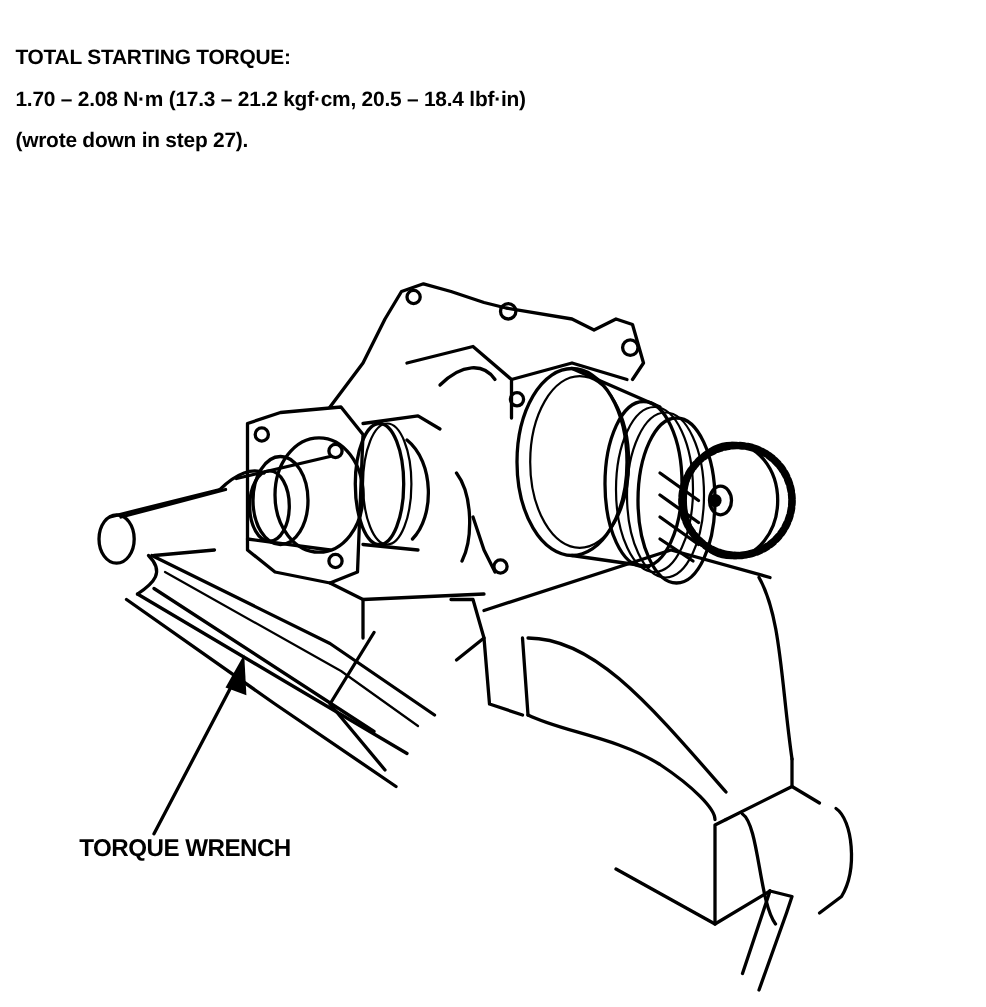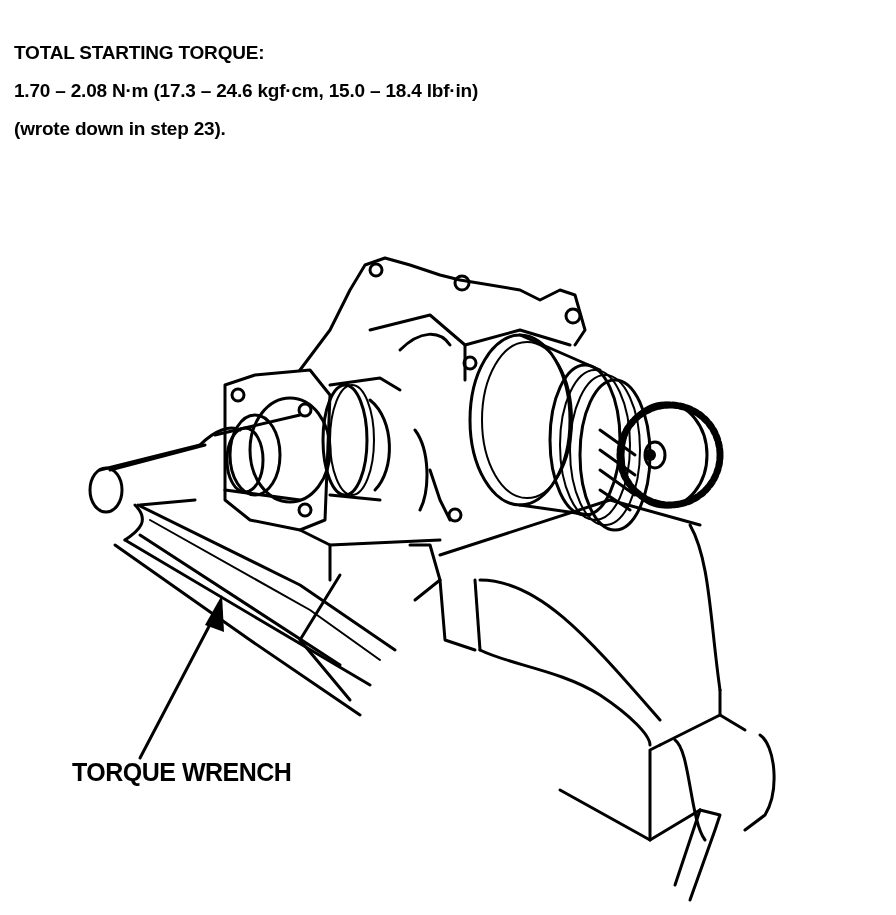--- a/index.html
+++ b/index.html
@@ -6,34 +6,34 @@
     body { width: 896px; height: 915px; position: relative; overflow: hidden; color: #000; }
     .spec {
       position: absolute; left: 14px; top: 4px; width: 880px;
       font-family: "Liberation Sans", sans-serif; font-weight: bold;
       font-size: 19px; line-height: 38px; letter-spacing: -0.2px; margin-top: 30px;
     }
     .spec div { white-space: nowrap; }
     .callout {
       position: absolute; left: 72px; top: 758px;
       font-family: "Liberation Sans", sans-serif; font-weight: bold;
-      font-size: 25px; letter-spacing: -0.5px; white-space: nowrap;
+      font-size: 22px; letter-spacing: -0.5px; white-space: nowrap;
     }
     svg.art { position: absolute; left: 0; top: 0; }
     .ln { fill: none; stroke: #000; stroke-width: 3; stroke-linecap: round; stroke-linejoin: round; }
     .thin { fill: none; stroke: #000; stroke-width: 2; stroke-linecap: round; stroke-linejoin: round; }
     .solid { fill: #000; stroke: none; }
   </style>
 </head>
 <body>
 
 <div class="spec">
   <div>TOTAL STARTING TORQUE:</div>
-  <div>1.70 – 2.08 N·m (17.3 – 24.6 kgf·cm, 15.0 – 18.4 lbf·in)</div>
-  <div>(wrote down in step 23).</div>
+  <div>1.70 – 2.08 N·m (17.3 – 21.2 kgf·cm, 20.5 – 18.4 lbf·in)</div>
+  <div>(wrote down in step 27).</div>
 </div>
 
 <svg class="art" width="896" height="915" viewBox="0 0 896 915">
 
   <g>
     <ellipse class="ln" cx="106" cy="490" rx="16" ry="22"></ellipse>
     <path class="ln" d="M100 470 L200 445"></path>
     <path class="ln" d="M135 505 C 150 520, 140 530, 125 540"></path>
     <path class="ln" d="M125 540 L 260 620 L 370 685"></path>
     <path class="ln" d="M138 505 L 300 585 L 395 650"></path>

